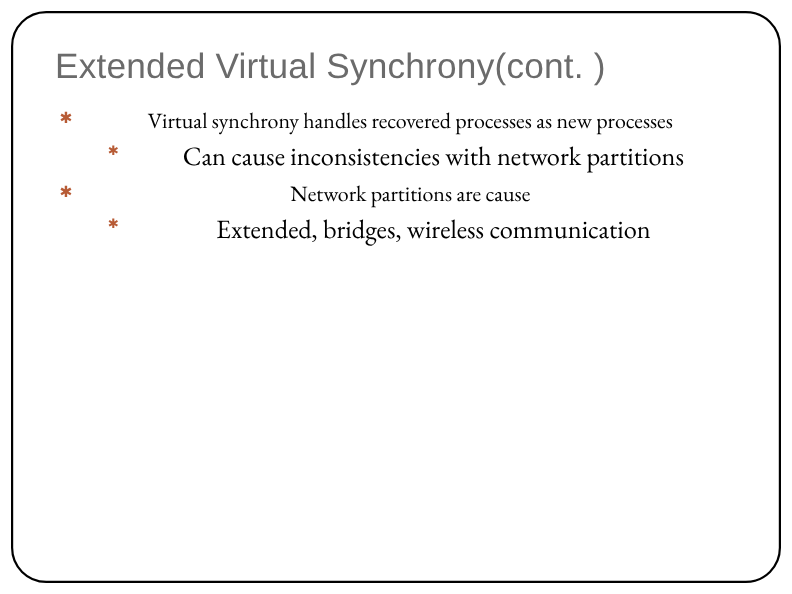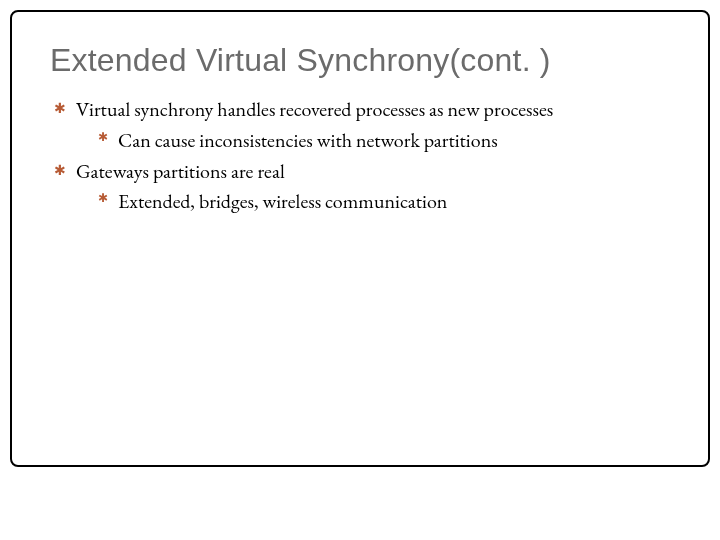--- a/index.html
+++ b/index.html
@@ -10,23 +10,23 @@
     background: #fff;
     font-family: Garamond, "EB Garamond", "Palatino Linotype", Palatino, "Book Antiqua", Georgia, serif;
     color: #000;
   }
   .slide-frame {
     box-sizing: border-box;
     position: absolute;
     top: 10px;
     left: 10px;
     width: 700px;
-    height: 457px;
+    height: 520px;
     border: 2px solid #000;
-    border-radius: 8px;
+    border-radius: 32px;
     padding: 30px 38px 20px 38px;
   }
   .slide-title {
     font-family: Arial, "Helvetica Neue", Helvetica, sans-serif;
     font-weight: 400;
     font-size: 32px;
     color: #6b6b6b;
     margin: 0 0 18px 0;
     letter-spacing: 0.2px;
   }
@@ -34,39 +34,40 @@
     list-style: none;
     margin: 0;
     padding: 0 0 0 4px;
   }
   ul.level1 > li {
     position: relative;
     padding-left: 22px;
     margin-bottom: 6px;
     font-size: 20px;
     line-height: 1.28;
+    text-align: center;
   }
   ul.level1 > li::before {
     content: "✱";
     position: absolute;
     left: 0;
     top: 4px;
     color: #b75b35;
     font-size: 14px;
     line-height: 1;
   }
   ul.level2 {
     list-style: none;
     margin: 4px 0 6px 0;
     padding: 0 0 0 22px;
   }
   ul.level2 > li {
     position: relative;
     padding-left: 20px;
-    font-size: 20px;
+    font-size: 24px;
     line-height: 1.3;
     margin-bottom: 2px;
   }
   ul.level2 > li::before {
     content: "✱";
     position: absolute;
     left: 0;
     top: 4px;
     color: #b75b35;
     font-size: 12px;
@@ -82,21 +83,21 @@
   <ul class="level1">
     <li>
       <span>Virtual synchrony handles recovered processes as new processes</span>
       <ul class="level2">
         <li>
           <span>Can cause inconsistencies with network partitions</span>
         </li>
       </ul>
     </li>
     <li>
-      <span>Gateways partitions are real</span>
+      <span>Network partitions are cause</span>
       <ul class="level2">
         <li>
           <span>Extended, bridges, wireless communication</span>
         </li>
       </ul>
     </li>
   </ul>
 </div>
 
 </body></html>

